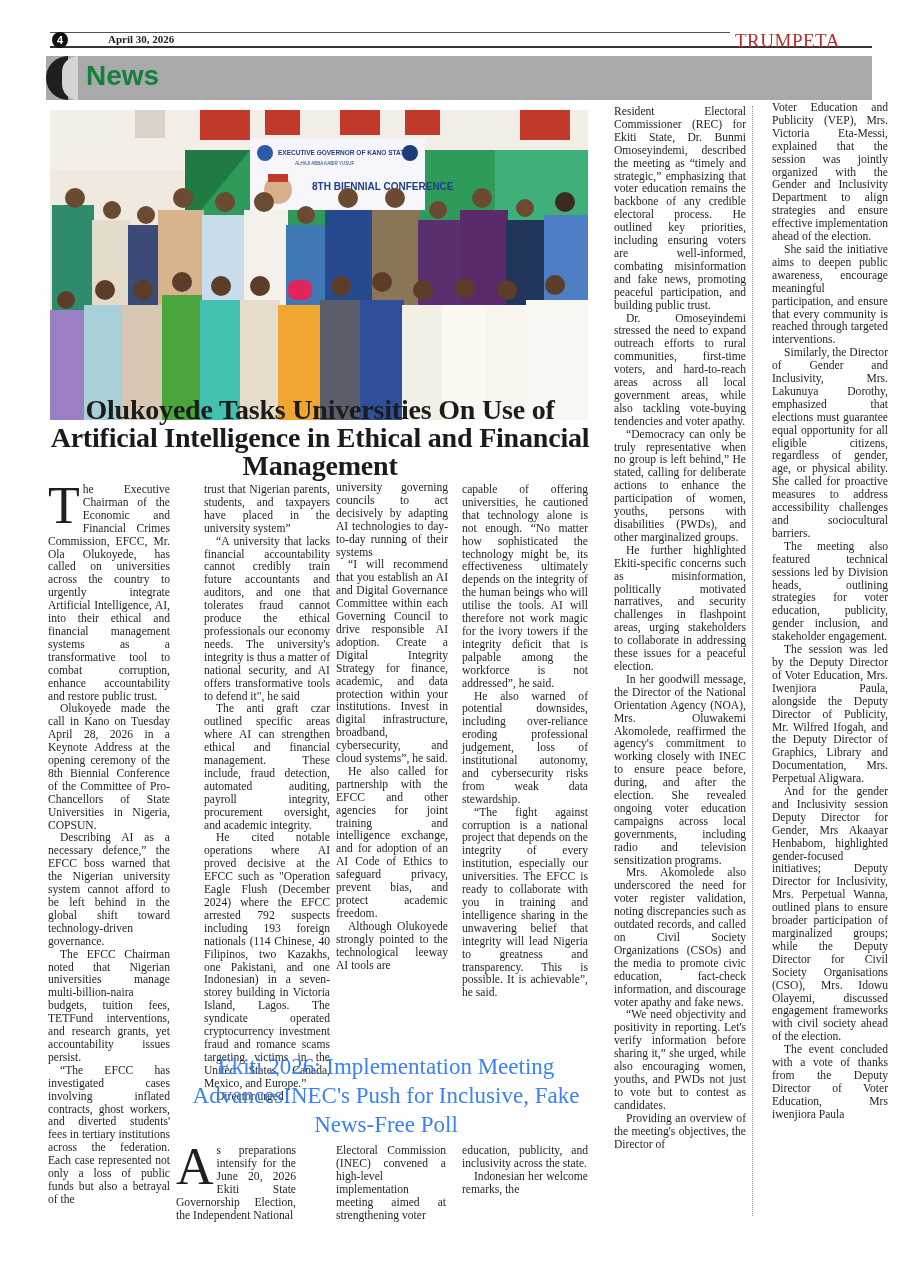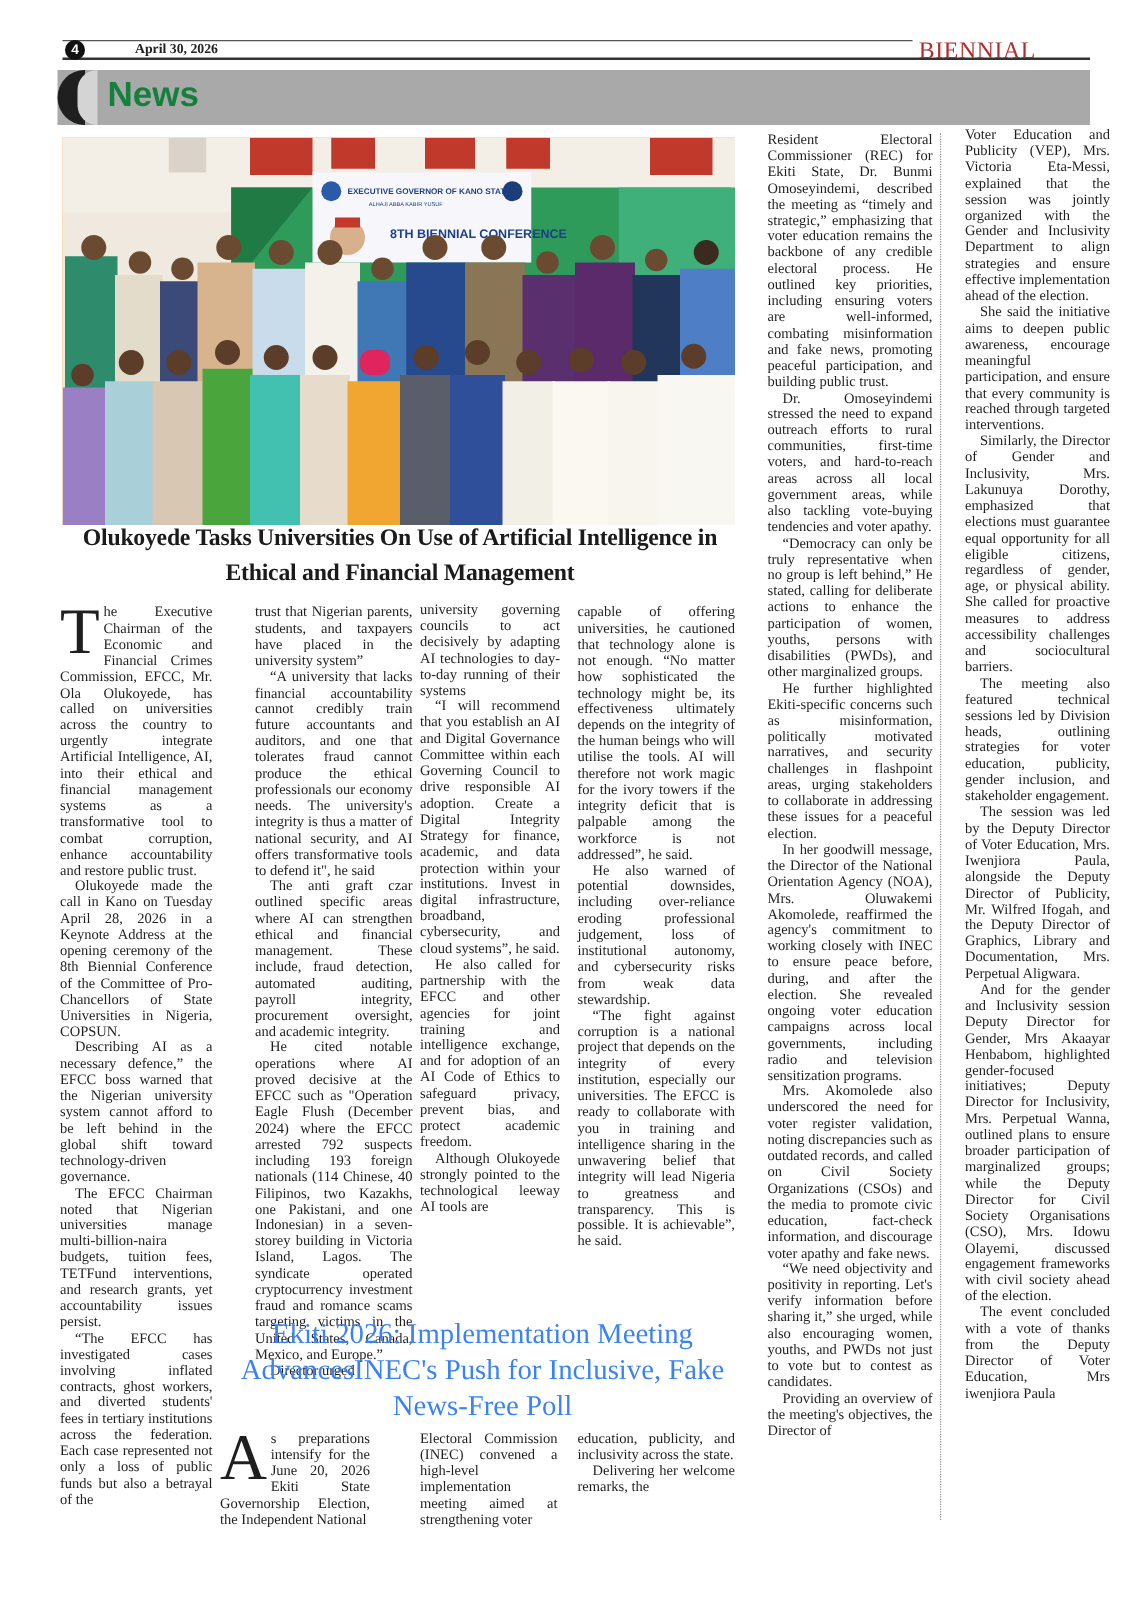--- a/index.html
+++ b/index.html
@@ -8,36 +8,36 @@
   .top-rule { position: absolute; left: 50px; top: 32px; width: 680px; height: 1px; background: #555; }
   .page-num { position: absolute; left: 52px; top: 32px; width: 16px; height: 16px; border-radius: 50%; background: #111; color: #fff; font-family: "Liberation Sans", sans-serif; font-weight: bold; font-size: 11px; text-align: center; line-height: 16px; }
   .date { position: absolute; left: 108px; top: 33px; font-family: "Liberation Serif", serif; font-weight: bold; font-size: 11px; color: #222; }
   .brand { position: absolute; left: 735px; top: 30px; font-family: "Liberation Serif", serif; font-size: 19px; color: #b32d2e; letter-spacing: 0.5px; }
   .section-bar { position: absolute; left: 46px; top: 56px; width: 826px; height: 44px; background: #a9a9a9; }
   .section-tab-dark { position: absolute; left: 46px; top: 56px; width: 22px; height: 44px; background: #1f1f1f; border-radius: 22px 0 0 22px; }
   .section-tab-light { position: absolute; left: 62px; top: 56px; width: 16px; height: 44px; background: #d4d4d4; border-radius: 16px 0 0 16px; }
   .section-title { position: absolute; left: 86px; top: 60px; font-family: "Liberation Sans", sans-serif; font-weight: bold; font-size: 28px; color: #15803d; }
   .photo { position: absolute; left: 50px; top: 110px; width: 538px; height: 310px; overflow: hidden; background: #fdba74; }
   .photo svg { display: block; }
-  .headline1 { position: absolute; left: 46px; top: 417px; width: 548px; text-align: center; font-family: "Liberation Serif", serif; font-weight: bold; font-size: 19px; line-height: 28px; color: #1b1b1b; letter-spacing: -0.2px; }
+  .headline1 { position: absolute; left: 46px; top: 396px; width: 548px; text-align: center; font-family: "Liberation Serif", serif; font-weight: bold; font-size: 28px; line-height: 28px; color: #1b1b1b; letter-spacing: -0.2px; }
   .col { position: absolute; font-family: "Liberation Serif", serif; font-size: 11.6px; line-height: 12.9px; text-align: justify; color: #1f1f1f; }
   .col p { margin: 0; text-indent: 12px; }
   .col p.first { text-indent: 0; }
   .dropcap { float: left; font-size: 52px; line-height: 40px; margin: 2px 3px 0 0; font-family: "Liberation Serif", serif; }
   .headline2 { position: absolute; left: 170px; top: 1052px; width: 432px; text-align: center; font-family: "Liberation Serif", serif; font-weight: normal; font-size: 23px; line-height: 29px; color: #3b82f6; }
   .col-divider { position: absolute; width: 0; border-left: 1px dotted #999; }
 </style>
 </head>
 <body>
 
 <div class="top-rule"></div>
 <div class="header-rule"></div>
 <div class="page-num">4</div>
 <div class="date">April 30, 2026</div>
-<div class="brand">BIENNIAL</div>
+<div class="brand">TRUMPETA</div>
 
 <div class="section-bar"></div>
 <div class="section-tab-dark"></div>
 <div class="section-tab-light"></div>
 <div class="section-title">News</div>
 
 <div class="photo">
   <svg width="538" height="310" viewBox="0 0 538 310">
     <rect x="0" y="0" width="538" height="310" fill="#efe9df"></rect>
     <rect x="0" y="0" width="538" height="60" fill="#f4efe6"></rect>
@@ -155,21 +155,21 @@
 
 <div class="col" style="left:176px; top:1145px; width:120px;">
   <span class="dropcap">A</span>
   <p class="first">s preparations intensify for the June 20, 2026 Ekiti State Governorship Election, the Independent National</p>
 </div>
 <div class="col" style="left:336px; top:1145px; width:110px;">
   <p class="first">Electoral Commission (INEC) convened a high-level implementation meeting aimed at strengthening voter</p>
 </div>
 <div class="col" style="left:462px; top:1145px; width:126px;">
   <p class="first">education, publicity, and inclusivity across the state.</p>
-  <p>Delivering her welcome remarks, the</p>
+  <p>Indonesian her welcome remarks, the</p>
 </div>
 
 <div class="col" style="left:614px; top:106px; width:132px;">
   <p class="first">Resident Electoral Commissioner (REC) for Ekiti State, Dr. Bunmi Omoseyindemi, described the meeting as “timely and strategic,” emphasizing that voter education remains the backbone of any credible electoral process. He outlined key priorities, including ensuring voters are well-informed, combating misinformation and fake news, promoting peaceful participation, and building public trust.</p>
   <p>Dr. Omoseyindemi stressed the need to expand outreach efforts to rural communities, first-time voters, and hard-to-reach areas across all local government areas, while also tackling vote-buying tendencies and voter apathy.</p>
   <p>“Democracy can only be truly representative when no group is left behind,” He stated, calling for deliberate actions to enhance the participation of women, youths, persons with disabilities (PWDs), and other marginalized groups.</p>
   <p>He further highlighted Ekiti-specific concerns such as misinformation, politically motivated narratives, and security challenges in flashpoint areas, urging stakeholders to collaborate in addressing these issues for a peaceful election.</p>
   <p>In her goodwill message, the Director of the National Orientation Agency (NOA), Mrs. Oluwakemi Akomolede, reaffirmed the agency's commitment to working closely with INEC to ensure peace before, during, and after the election. She revealed ongoing voter education campaigns across local governments, including radio and television sensitization programs.</p>
   <p>Mrs. Akomolede also underscored the need for voter register validation, noting discrepancies such as outdated records, and called on Civil Society Organizations (CSOs) and the media to promote civic education, fact-check information, and discourage voter apathy and fake news.</p>
   <p>“We need objectivity and positivity in reporting. Let's verify information before sharing it,” she urged, while also encouraging women, youths, and PWDs not just to vote but to contest as candidates.</p>

